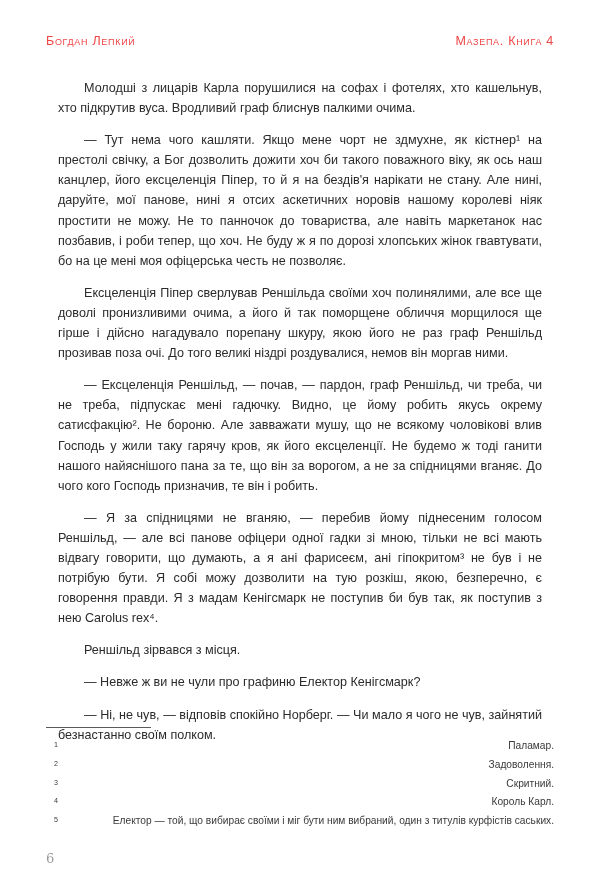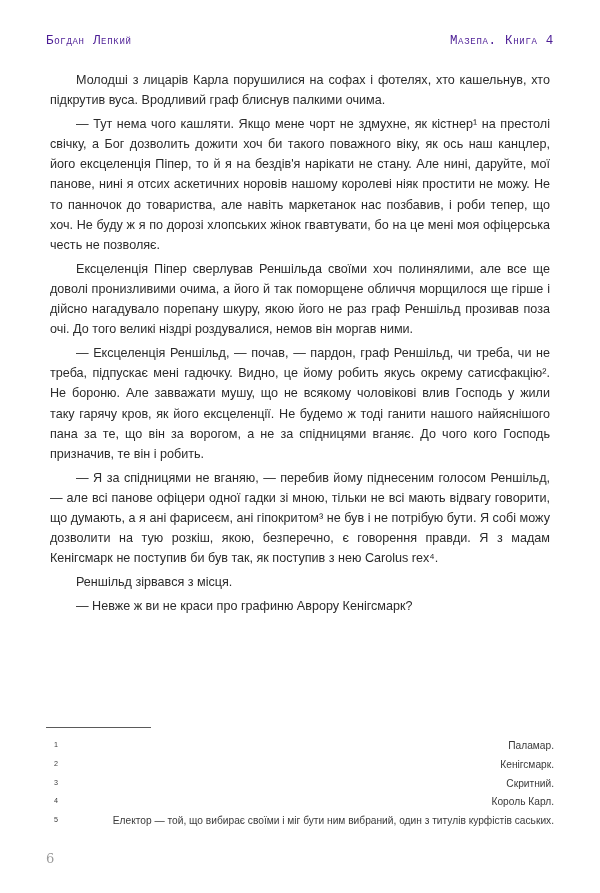--- a/index.html
+++ b/index.html
@@ -22,24 +22,24 @@
 
   
   .running-head {
     position: absolute;
     top: 34px;
     left: 46px;
     right: 46px;
     display: flex;
     justify-content: space-between;
     align-items: center;
-    font-family: Liberation Mono, monospace;
+    font-family: Liberation Sans, sans-serif;
     font-size: 12.5px;
     letter-spacing: 0.7px;
-    color: #4c1d95;
+    color: #ef4444;
     font-variant: small-caps;
   }
   .running-head .rh-left,
   .running-head .rh-right {
     white-space: nowrap;
   }
 
   
   .body-text {
     position: absolute;
@@ -48,21 +48,21 @@
     width: 508px;
     font-family: "Liberation Sans", sans-serif;
     font-size: 12.6px;
     line-height: 20.1px;
     color: #2b2b2b;
     text-align: justify;
     text-justify: inter-word;
     hyphens: manual;
   }
   .body-text p {
-    margin: 4px;
+    margin: 12px;
     text-indent: 26px;
   }
 
   
   .footnotes {
     position: absolute;
     left: 46px;
     top: 727px;
     width: 508px;
   }
@@ -122,33 +122,34 @@
     <span class="rh-right">Мазепа. Книга 4</span>
   </div>
 
   <div class="body-text">
     <p>Молодші з лицарів Карла порушилися на софах і фотелях, хто кашельнув, хто підкрутив вуса. Вродливий граф блиснув палкими очима.</p>
     <p>— Тут нема чого кашляти. Якщо мене чорт не здмухне, як кістнер¹ на престолі свічку, а Бог дозволить дожити хоч би такого поважного віку, як ось наш канцлер, його ексцеленція Піпер, то й я на бездів'я нарікати не стану. Але нині, даруйте, мої панове, нині я отсих аскетичних норовів нашому королеві ніяк простити не можу. Не то панночок до товариства, але навіть маркетанок нас позбавив, і роби тепер, що хоч. Не буду ж я по дорозі хлопських жінок гвавтувати, бо на це мені моя офіцерська честь не позволяє.</p>
     <p>Ексцеленція Піпер сверлував Реншільда своїми хоч полинялими, але все ще доволі пронизливими очима, а його й так поморщене обличчя морщилося ще гірше і дійсно нагадувало порепану шкуру, якою його не раз граф Реншільд прозивав поза очі. До того великі ніздрі роздувалися, немов він моргав ними.</p>
     <p>— Ексцеленція Реншільд, — почав, — пардон, граф Реншільд, чи треба, чи не треба, підпускає мені гадючку. Видно, це йому робить якусь окрему сатисфакцію². Не бороню. Але завважати мушу, що не всякому чоловікові влив Господь у жили таку гарячу кров, як його ексцеленції. Не будемо ж тоді ганити нашого найяснішого пана за те, що він за ворогом, а не за спідницями вганяє. До чого кого Господь призначив, те він і робить.</p>
     <p>— Я за спідницями не вганяю, — перебив йому піднесеним голосом Реншільд, — але всі панове офіцери одної гадки зі мною, тільки не всі мають відвагу говорити, що думають, а я ані фарисеєм, ані гіпокритом³ не був і не потрібую бути. Я собі можу дозволити на тую розкіш, якою, безперечно, є говорення правди. Я з мадам Кенігсмарк не поступив би був так, як поступив з нею Carolus rex⁴.</p>
     <p>Реншільд зірвався з місця.</p>
-    <p>— Невже ж ви не краси про графиню Аврору Кенігсмарк?</p>
+    <p>— Невже ж ви не чули про графиню Електор Кенігсмарк?</p>
+    <p>— Ні, не чув, — відповів спокійно Норберг. — Чи мало я чого не чув, зайнятий безнастанно своїм полком.</p>
   </div>
 
   <div class="footnotes">
     <div class="footnote-rule"></div>
     <ul class="footnote-list">
       <li class="footnote-item">
         <span class="footnote-num">1</span>
         <span class="footnote-text">Паламар.</span>
       </li>
       <li class="footnote-item">
         <span class="footnote-num">2</span>
-        <span class="footnote-text">Кенігсмарк.</span>
+        <span class="footnote-text">Задоволення.</span>
       </li>
       <li class="footnote-item">
         <span class="footnote-num">3</span>
         <span class="footnote-text">Скритний.</span>
       </li>
       <li class="footnote-item">
         <span class="footnote-num">4</span>
         <span class="footnote-text">Король Карл.</span>
       </li>
       <li class="footnote-item">

